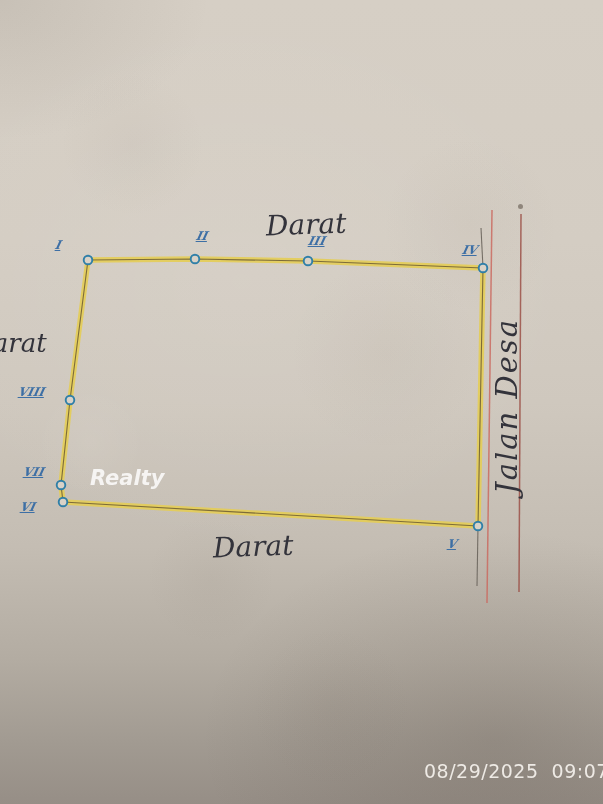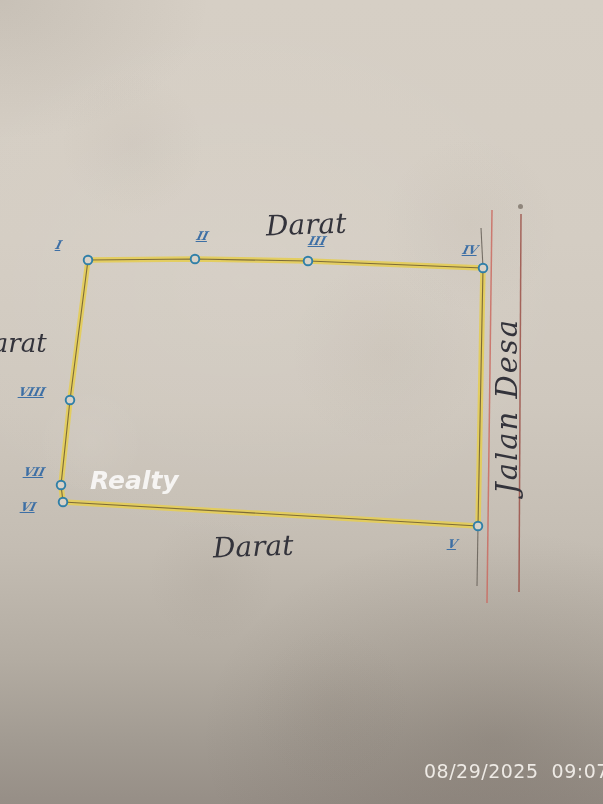--- a/index.html
+++ b/index.html
@@ -40,21 +40,21 @@
     white-space:nowrap;
   }
   .watermark{position:absolute;left:90px;top:473px;z-index:5;}
   .wm-line1{
     font-weight:800;font-size:36px;letter-spacing:0.5px;line-height:1.05;
     color:rgba(255,255,255,0.80);text-shadow:0 0 1px rgba(255,255,255,0.25);
   }
   .wm-a{color:rgba(230,154,56,0.92);}
   .wm-reg{font-size:14px;vertical-align:super;}
   .wm-line2{
-    text-align:right;font-style:italic;font-weight:800;font-size:25px;margin-top:-7px;
+    text-align:right;font-style:italic;font-weight:800;font-size:21px;margin-top:-7px;
     color:rgba(255,255,255,0.82);padding-right:1px;
   }
   .timestamp{
     position:absolute;left:424px;top:760px;font-size:19px;letter-spacing:0.5px;
     color:rgba(250,247,242,0.88);white-space:pre;z-index:6;
   }
   .speck{position:absolute;border-radius:50%;background:rgba(88,76,66,0.55);}
   .speck-1{left:518px;top:204px;width:5px;height:5px;}
 </style>
 </head>

